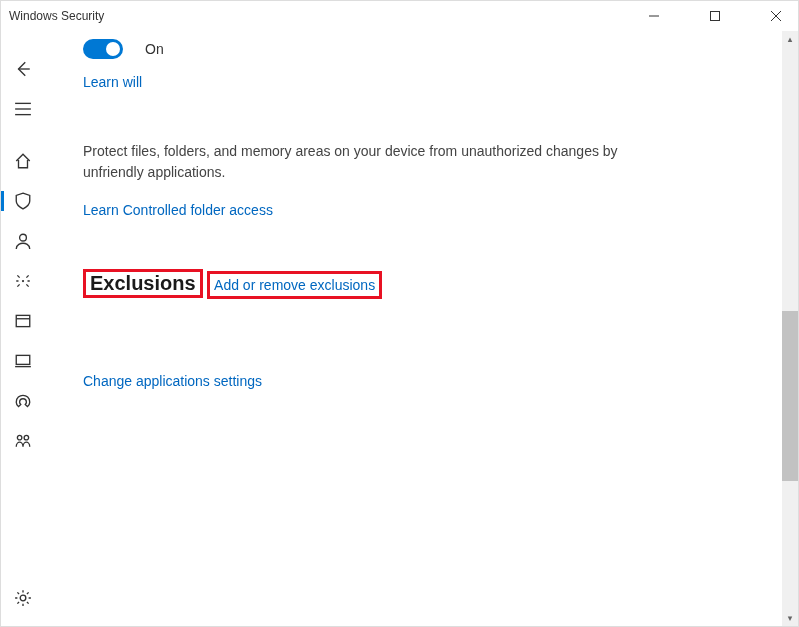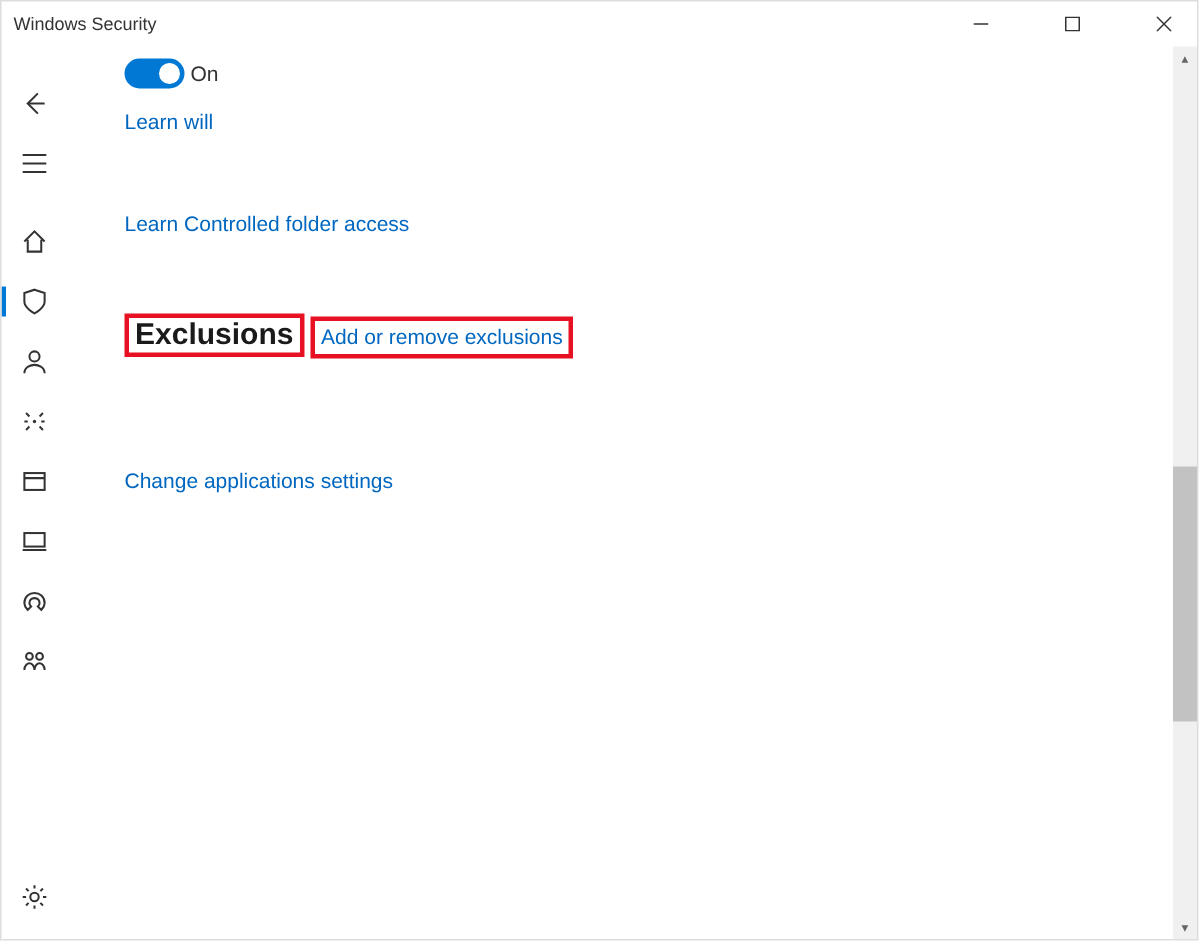--- a/index.html
+++ b/index.html
@@ -78,21 +78,21 @@
     }
     .content {
       flex: 1;
       padding: 8px 0 0 38px;
       overflow: hidden;
       position: relative;
     }
     .toggle-row {
       display: flex;
       align-items: center;
-      gap: 4px;
+      gap: 22px;
       margin-bottom: 14px;
     }
     .toggle {
       width: 40px;
       height: 20px;
       border-radius: 10px;
       background: #0078d4;
       position: relative;
     }
     .toggle::after {
@@ -269,20 +269,21 @@
   </div>
 
   <div class="content">
     <div class="toggle-row">
       <div class="toggle"></div>
       <span class="toggle-label">On</span>
     </div>
     <span class="link">Learn will</span>
 
     <div class="section">
+      <p>Protect files, folders, and memory areas on your device from unauthorized changes by unfriendly applications.</p>
       <span class="link">Learn Controlled folder access</span>
     </div>
 
     <div class="section">
       <div class="highlight-heading">
         <h2>Exclusions</h2>
       </div>
       <span class="highlight-box">
         <span class="link">Add or remove exclusions</span>
       </span>

